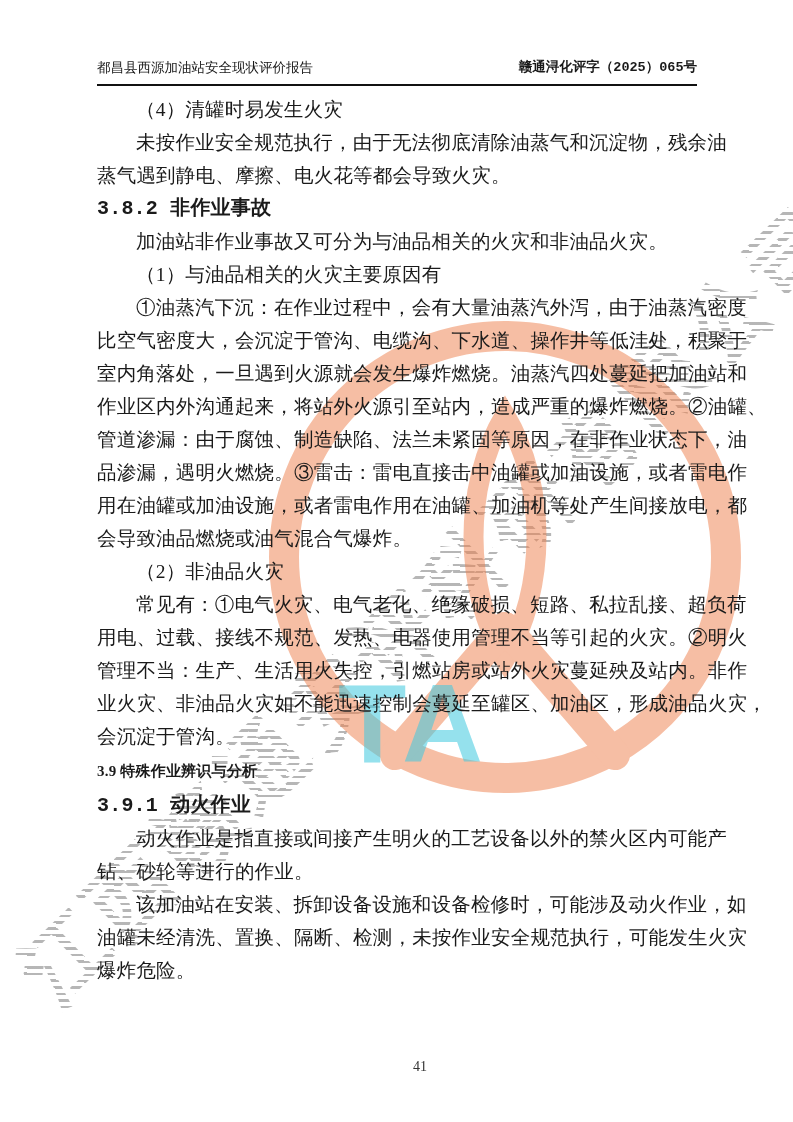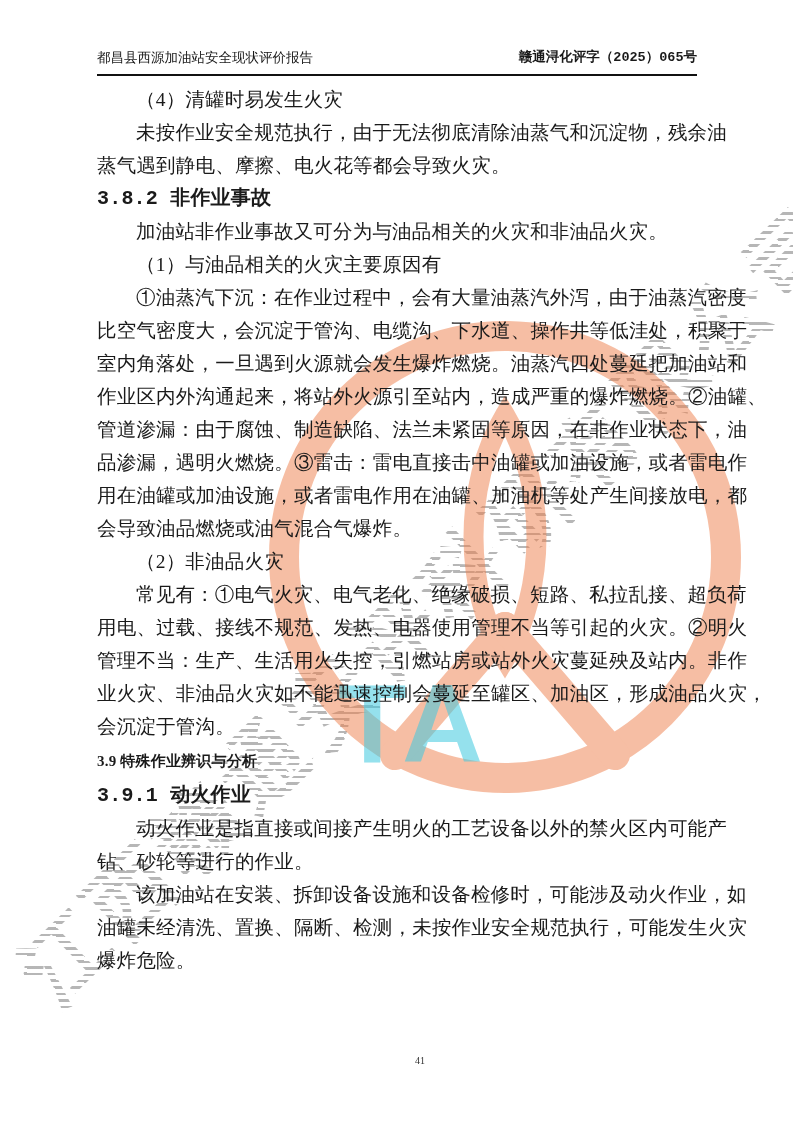--- a/index.html
+++ b/index.html
@@ -43,21 +43,21 @@
     position:absolute;left:338px;top:668px;
     font-family:"Liberation Sans","DejaVu Sans",sans-serif;
     font-weight:bold;
     font-size:112px;line-height:1;
     letter-spacing:4px;
     color:var(--wm-cyan,#3fc9e0);
     opacity:.55;
   }
 
   
-  .content{position:absolute;left:97px;top:48px;width:600px;z-index:1;}
+  .content{position:absolute;left:97px;top:58px;width:600px;z-index:1;}
   .hdr{
     display:flex;justify-content:space-between;align-items:flex-end;
     font-size:13.5px;line-height:20px;
     padding-bottom:6px;
     border-bottom:2px solid #111;
   }
   .hdr .right{font-weight:bold;font-weight:600;font-family:Liberation Mono, monospace;}
   .body-text{margin-top:7px;}
   .line{
     font-size:19.5px;
@@ -70,23 +70,23 @@
     font-size:15px;font-weight:bold;
     font-family:"Liberation Serif","DejaVu Serif",serif;
     line-height:36px;
   }
   .line.h2{
     font-size:20px;font-weight:bold;
     font-family:Liberation Mono, monospace;
     line-height:33px;
   }
   .page-num{
-    position:absolute;left:0;right:0;bottom:56px;
+    position:absolute;left:0;right:0;bottom:47px;
     text-align:center;
-    font-size:10px;color:#333;
+    font-size:14px;color:#333;
     z-index:1;
     padding-left:47px;
   }
 </style>
 </head>
 <body>
 
 <div class="page">
 
   <div class="wm-layer">

